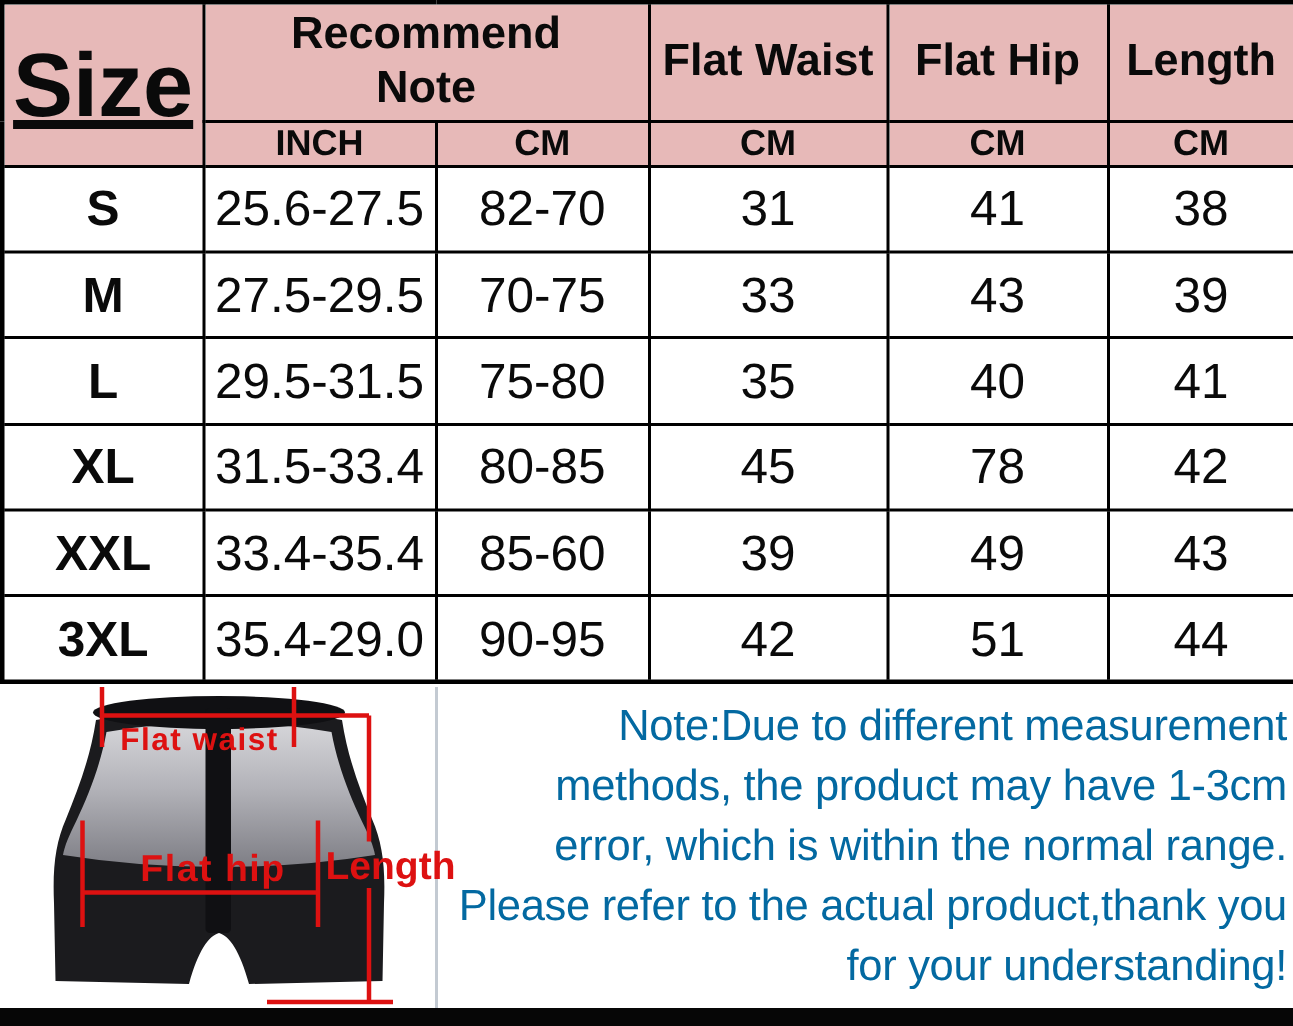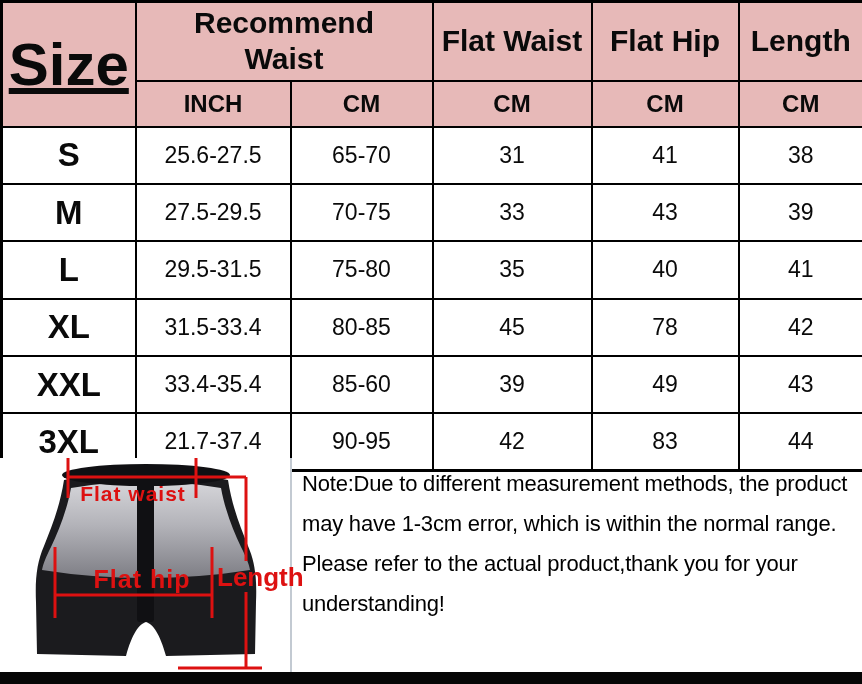--- a/index.html
+++ b/index.html
@@ -11,42 +11,43 @@
     position:absolute;top:0;left:0;
     width:862px;border-collapse:collapse;table-layout:fixed;
     border:3px solid #000;
   }
   table.size-table th, table.size-table td{
     border:2px solid #000;text-align:center;vertical-align:middle;
     padding:0;color:#0a0a0a;overflow:hidden;
   }
   tr.hrow1 th, tr.hrow2 th{background:#e7b9b8;}
   tr.hrow1{height:79px;}
-  tr.hrow2{height:46px;}
+  tr.hrow2{height:30px;}
   tr.drow{height:57.4px;background:#ffffff;}
   th.th-size{font-size:60px;font-weight:700;letter-spacing:0;text-decoration:underline;}
   th.th-main{font-size:30px;font-weight:700;}
   .wrap-narrow{max-width:200px;margin:0 auto;line-height:36px;}
   th.th-unit{font-size:24px;font-weight:700;}
   td.td-size{font-size:33px;font-weight:700;}
-  td.td-val{font-size:23px;font-weight:400;}
+  td.td-val{font-size:33px;font-weight:400;}
 
   
   .bottom{position:absolute;top:458px;left:0;width:862px;height:214px;display:flex;}
   .figure{position:relative;width:290px;height:214px;background:#ffffff;flex:0 0 290px;}
   .figure svg{position:absolute;top:0;left:0;}
   .lab{position:absolute;color:#dd1111;font-weight:700;text-align:center;line-height:1;}
   .lab-waist{left:53px;top:25px;width:160px;font-size:21px;letter-spacing:1px;}
   .lab-hip{left:62px;top:109px;width:160px;font-size:25px;letter-spacing:1px;}
   .lab-len{left:217px;top:106px;width:72px;font-size:26px;letter-spacing:0;}
   .note{
     flex:1;border-left:2px solid #c3cad2;
     padding:6px 4px 0 10px;
-    font-size:22px;line-height:40px;color:#000000;
+    font-size:29px;line-height:40px;color:#0369a1;
     letter-spacing:-0.2px;
+    text-align:right;
   }
   .bottom-bar{position:absolute;left:0;bottom:0;width:862px;height:12px;background:#060606;}
 </style>
 </head>
 <body>
 
 <div class="sheet">
 
   <table class="size-table">
     <colgroup>
@@ -54,39 +55,39 @@
         <col style="width:155px">
         <col style="width:142px">
       <col style="width:159px">
         <col style="width:147px">
         <col style="width:125px">
     </colgroup>
     <thead>
       <tr class="hrow1">
         <th rowspan="2" class="th-size">Size</th>
         <th colspan="2" class="th-main">
-          <div class="wrap-narrow">Recommend Waist</div>
+          <div class="wrap-narrow">Recommend Note</div>
         </th>
         <th class="th-main">Flat Waist</th>
         <th class="th-main">Flat Hip</th>
         <th class="th-main">Length</th>
       </tr>
       <tr class="hrow2">
         <th class="th-unit">INCH</th>
         <th class="th-unit">CM</th>
         <th class="th-unit">CM</th>
         <th class="th-unit">CM</th>
         <th class="th-unit">CM</th>
       </tr>
     </thead>
     <tbody>
       <tr class="drow">
         <td class="td-size">S</td>
         <td class="td-val">25.6-27.5</td>
-        <td class="td-val">65-70</td>
+        <td class="td-val">82-70</td>
         <td class="td-val">31</td>
         <td class="td-val">41</td>
         <td class="td-val">38</td>
       </tr>
       <tr class="drow">
         <td class="td-size">M</td>
         <td class="td-val">27.5-29.5</td>
         <td class="td-val">70-75</td>
         <td class="td-val">33</td>
         <td class="td-val">43</td>
@@ -111,24 +112,24 @@
       <tr class="drow">
         <td class="td-size">XXL</td>
         <td class="td-val">33.4-35.4</td>
         <td class="td-val">85-60</td>
         <td class="td-val">39</td>
         <td class="td-val">49</td>
         <td class="td-val">43</td>
       </tr>
       <tr class="drow">
         <td class="td-size">3XL</td>
-        <td class="td-val">21.7-37.4</td>
+        <td class="td-val">35.4-29.0</td>
         <td class="td-val">90-95</td>
         <td class="td-val">42</td>
-        <td class="td-val">83</td>
+        <td class="td-val">51</td>
         <td class="td-val">44</td>
       </tr>
     </tbody>
   </table>
 
   <div class="bottom">
 
     <div class="figure">
       <svg width="290" height="214" viewBox="0 0 290 214">
         <defs>

